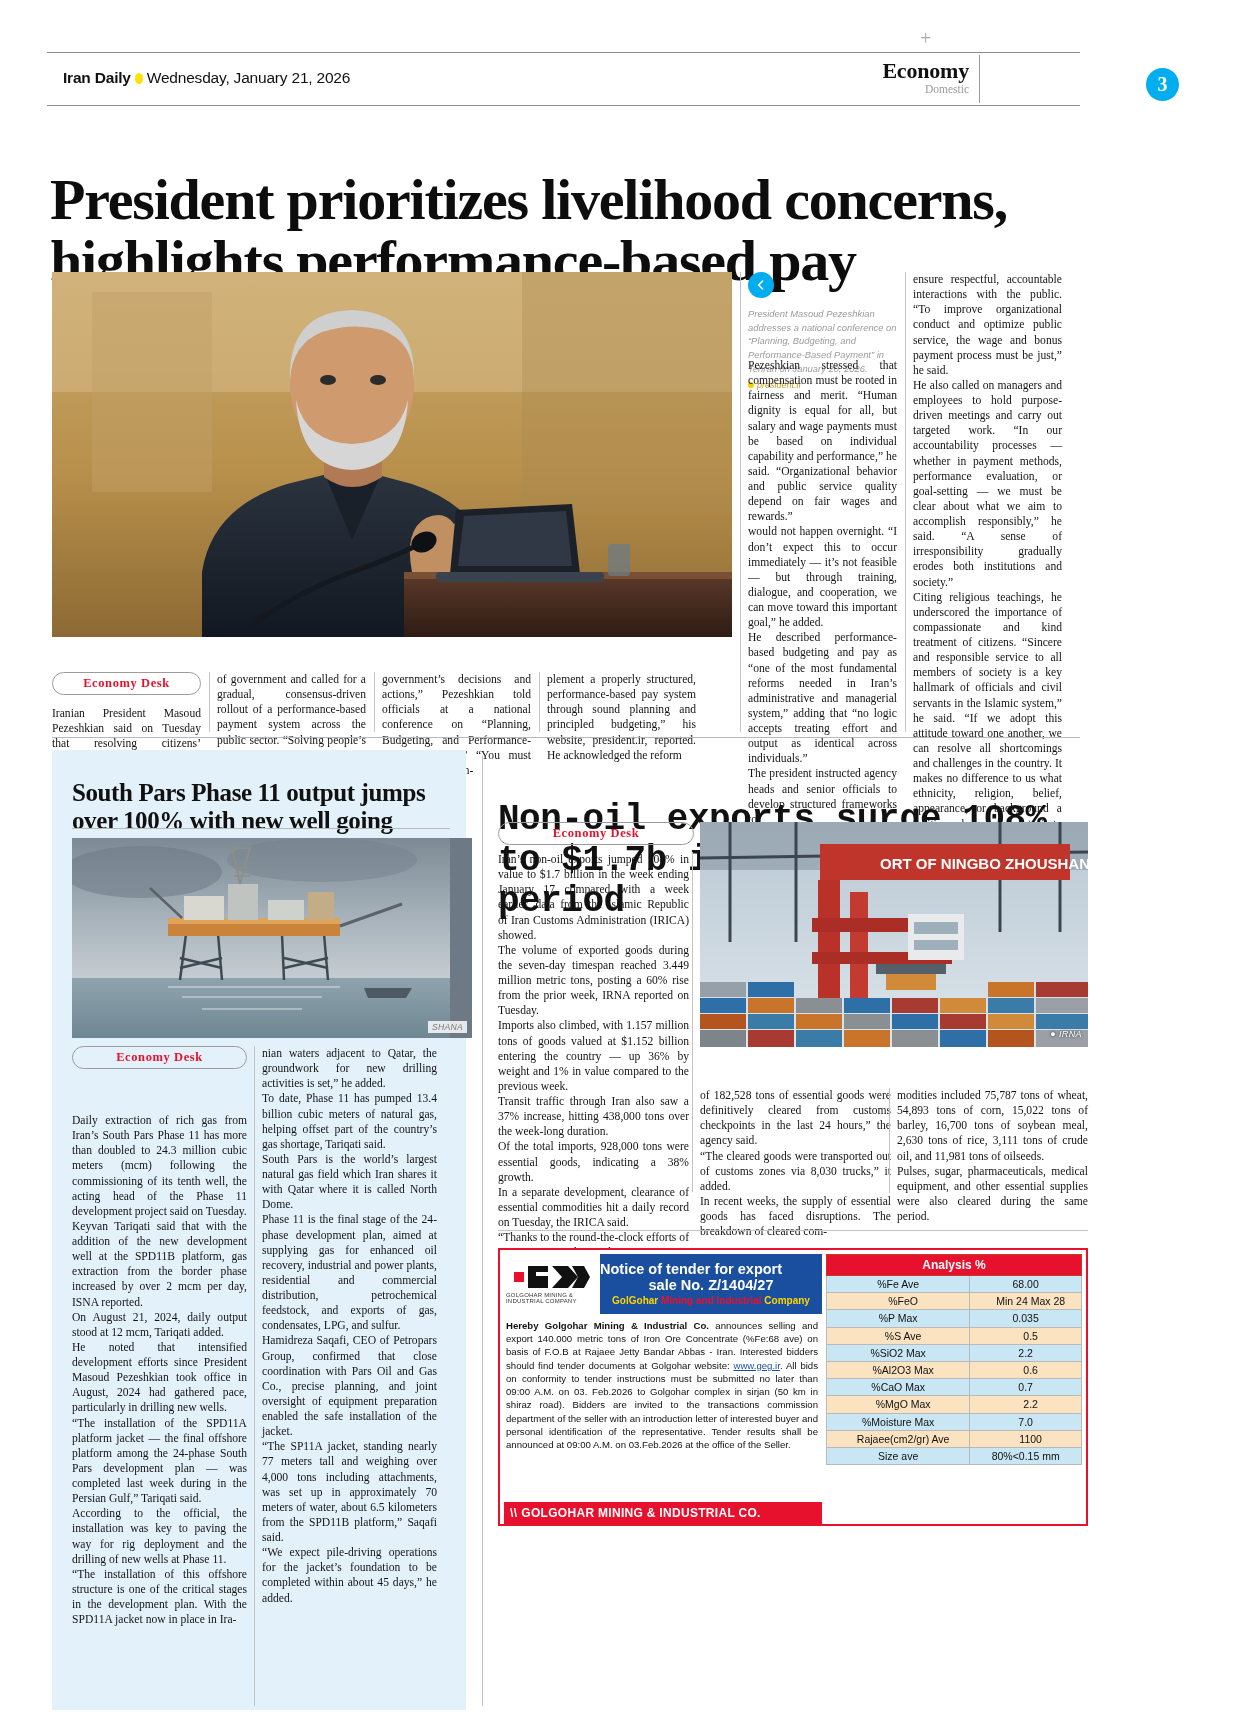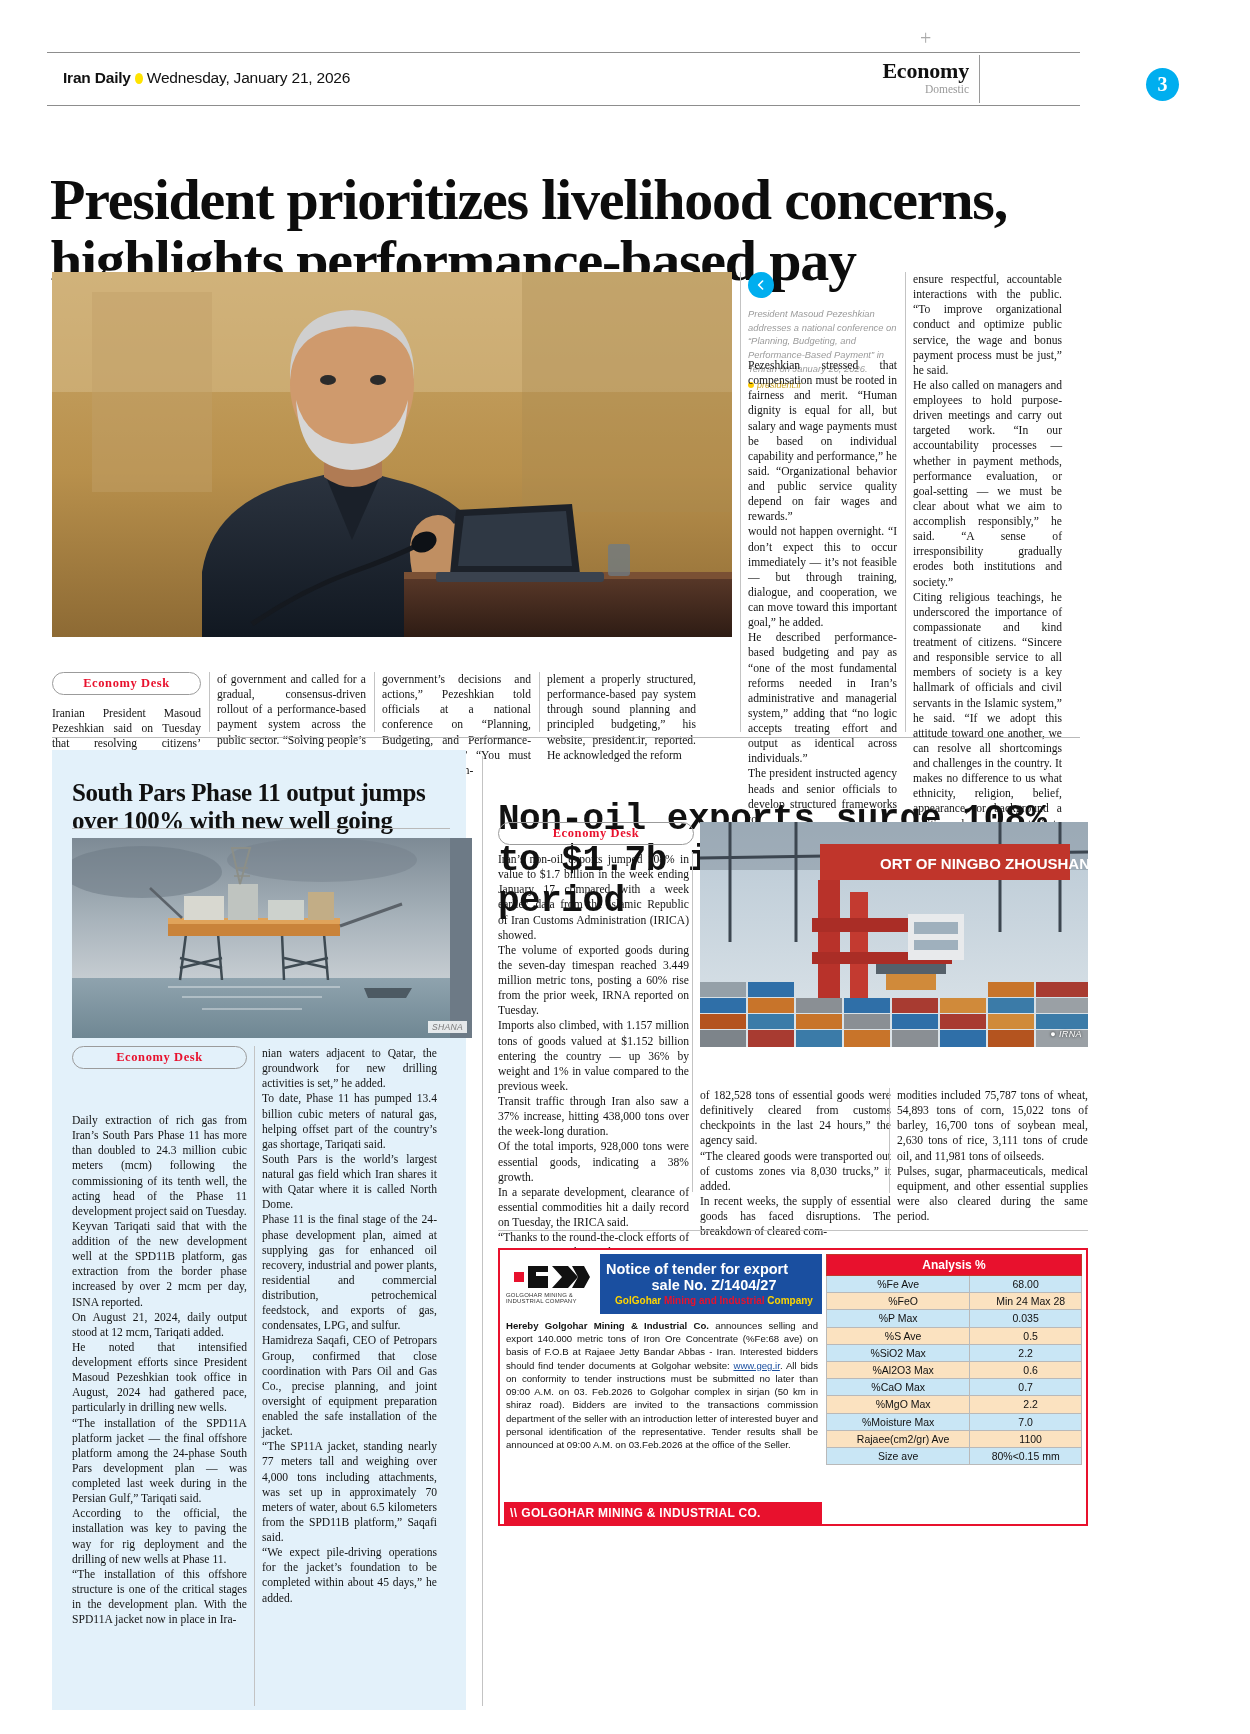--- a/index.html
+++ b/index.html
@@ -203,21 +203,20 @@
     align-items:center; justify-content:center; padding:2px;
   }
   .ad-logo-mark { display:flex; align-items:center; }
   .ad-logo-sq { width:10px; height:10px; background:#e8112d; margin-right:4px; }
   .ad-logo-fa {
     font-family:"Liberation Sans", sans-serif; font-size:6px; color:#333;
     margin-top:2px; letter-spacing:.2px;
   }
   .ad-banner-txt {
     flex:1; display:flex; flex-direction:column; justify-content:center;
-    padding-left:6px;
   }
   .ad-banner-l1, .ad-banner-l2 {
     font-family:"Liberation Sans", sans-serif; font-weight:bold;
     font-size:14.5px; line-height:1.08; color:#fff;
   }
   .ad-banner-l2 { text-align:center; }
   .ad-banner-l3 {
     font-family:"Liberation Sans", sans-serif; font-weight:bold;
     font-size:10px; color:#ffd400; text-align:center; margin-top:1px;
   }

